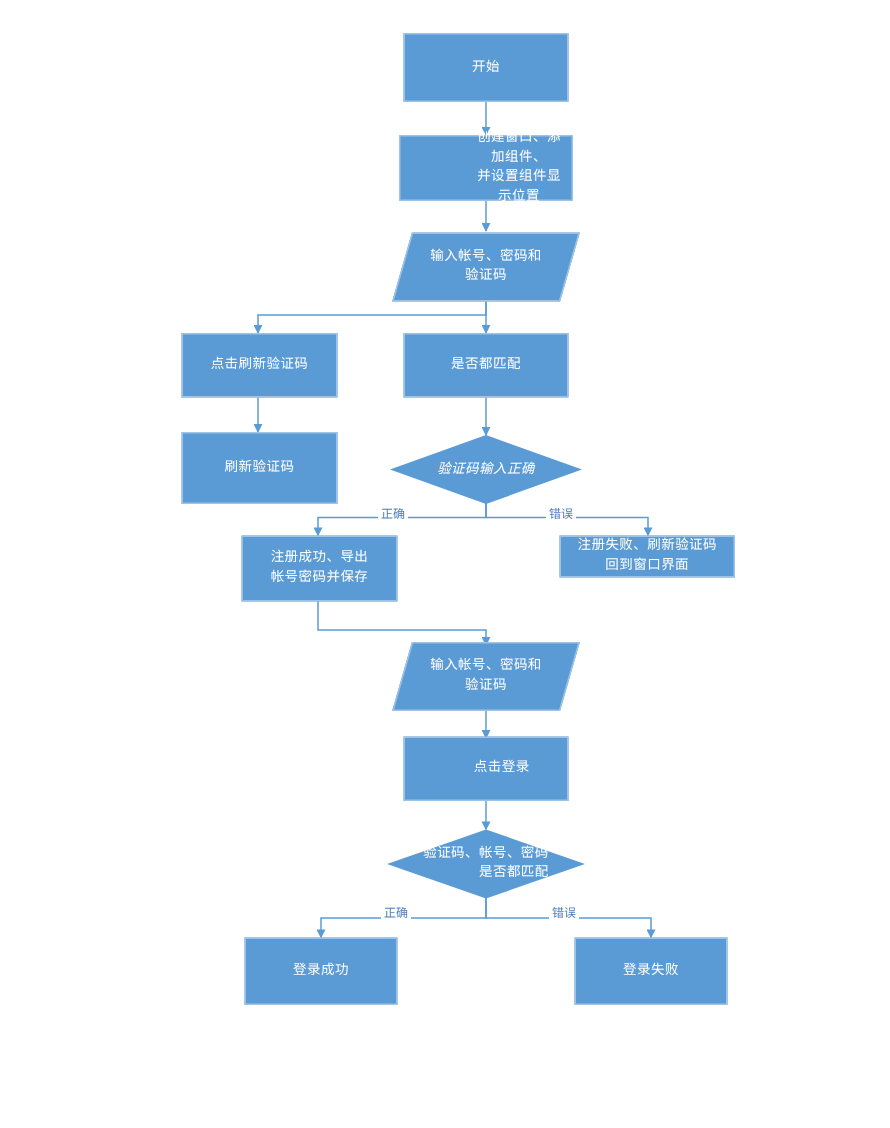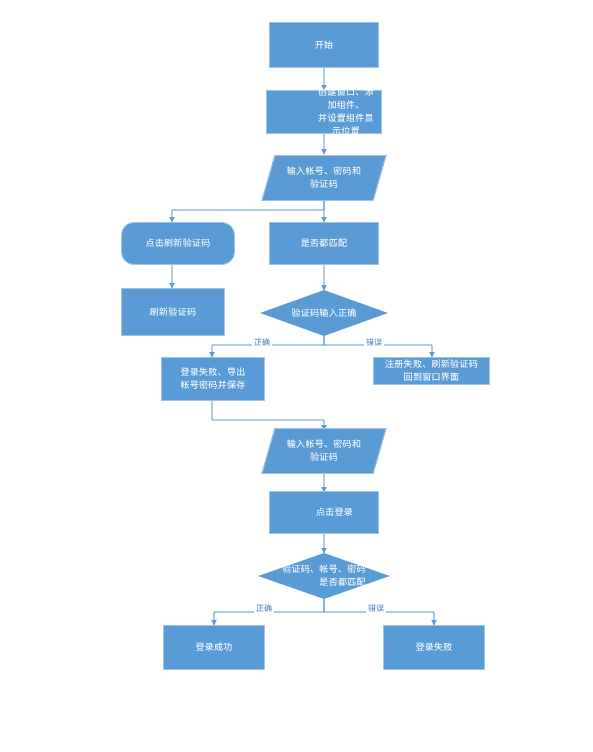--- a/index.html
+++ b/index.html
@@ -138,43 +138,43 @@
     <span class="label">创建窗口、添加组件、
 并设置组件显示位置</span>
   </div>
 
   <div class="node para" style="left:248px; top:155px; width:112px; height:46px;">
     <span class="para-shape"></span>
     <span class="label">输入帐号、密码和
 验证码</span>
   </div>
 
-  <div class="node box" style="left:101px; top:222px; width:114px; height:43px;border-radius:13px;">
+  <div class="node box" style="left:101px; top:222px; width:104px; height:43px;">
     <span class="label">点击刷新验证码</span>
   </div>
 
   <div class="node box" style="left:101px; top:288px; width:104px; height:48px;">
     <span class="label">刷新验证码</span>
   </div>
 
   <div class="node box" style="left:249px; top:222px; width:110px; height:43px;">
     <span class="label">是否都匹配</span>
   </div>
 
-  <div class="node diamond" style="left:240px; top:290px; width:128px; height:46px;">
+  <div class="node diamond" style="left:240px; top:290px; width:128px; height:46px;font-style:italic;">
     <span class="dia-shape"></span>
     <span class="label">验证码输入正确</span>
   </div>
 
   <div class="edge-label" style="left:232px; top:338px;">正确</div>
 
   <div class="edge-label" style="left:344px; top:338px;">错误</div>
 
   <div class="node box" style="left:141px; top:357px; width:104px; height:44px;">
-    <span class="label">登录失败、导出
+    <span class="label">注册成功、导出
 帐号密码并保存</span>
   </div>
 
   <div class="node box" style="left:353px; top:357px; width:117px; height:28px;">
     <span class="label">注册失败、刷新验证码
 回到窗口界面</span>
   </div>
 
   <div class="node para" style="left:248px; top:428px; width:112px; height:46px;">
     <span class="para-shape"></span>

